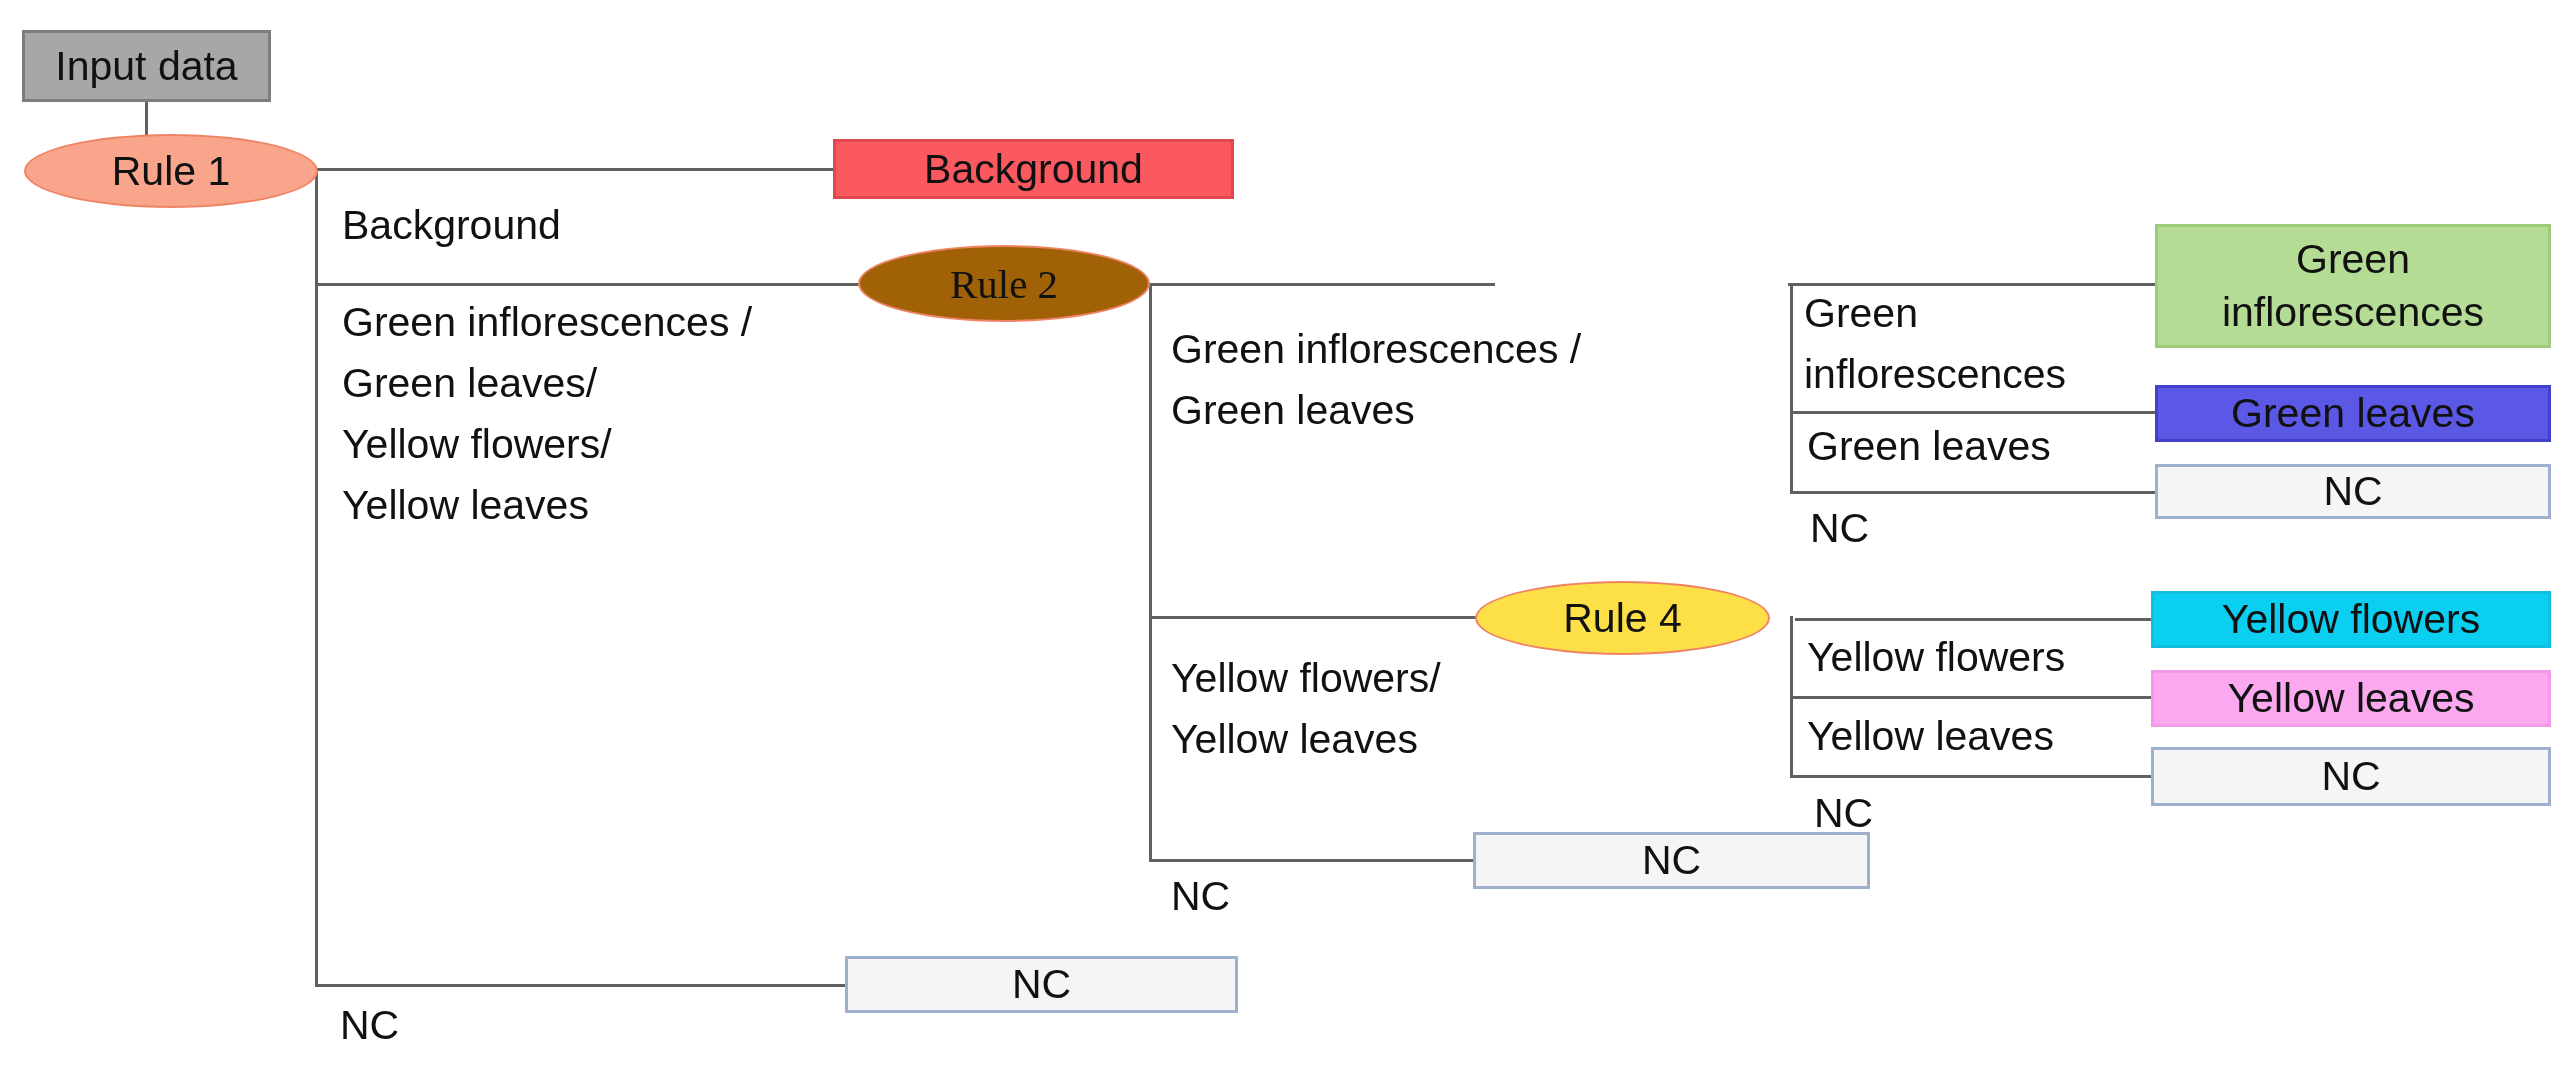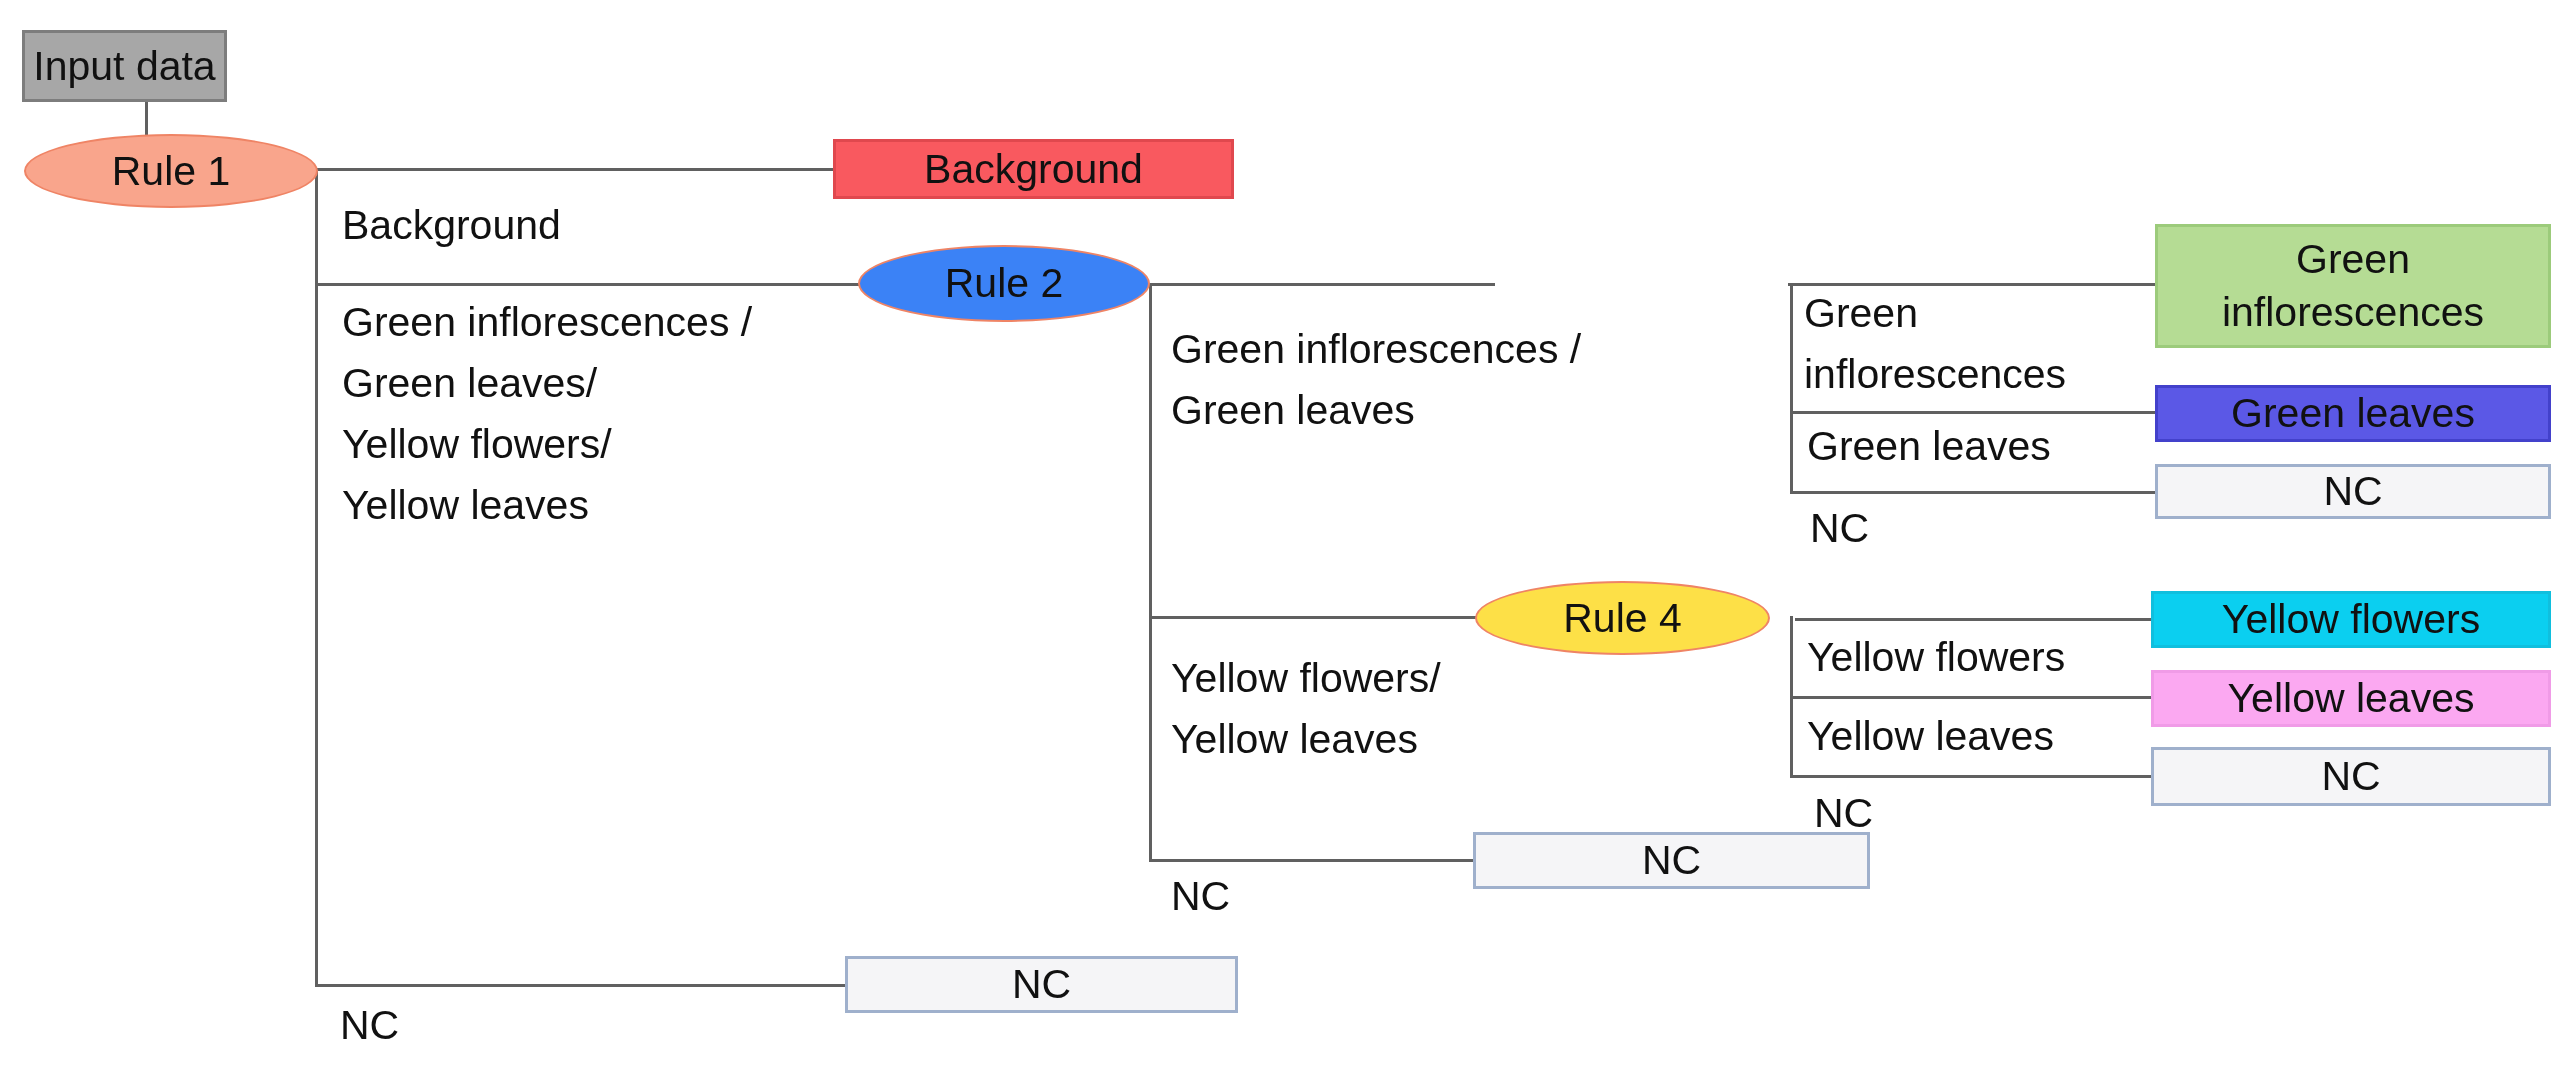--- a/index.html
+++ b/index.html
@@ -31,25 +31,25 @@
   <div class="line" style="left: 1149px; top: 859px; width: 326px; height: 3.1px; background: rgb(96, 96, 96);"></div>
   <div class="line" style="left: 1790px; top: 283px; width: 3.1px; height: 211px; background: rgb(96, 96, 96);"></div>
   <div class="line" style="left: 1788px; top: 283px; width: 369px; height: 3.1px; background: rgb(96, 96, 96);"></div>
   <div class="line" style="left: 1790px; top: 411px; width: 366px; height: 3.1px; background: rgb(96, 96, 96);"></div>
   <div class="line" style="left: 1790px; top: 491px; width: 366px; height: 3.1px; background: rgb(96, 96, 96);"></div>
   <div class="line" style="left: 1790px; top: 616px; width: 3.1px; height: 162px; background: rgb(96, 96, 96);"></div>
   <div class="line" style="left: 1795px; top: 618px; width: 358px; height: 3.1px; background: rgb(96, 96, 96);"></div>
   <div class="line" style="left: 1790px; top: 696px; width: 362px; height: 3.1px; background: rgb(96, 96, 96);"></div>
   <div class="line" style="left: 1790px; top: 775px; width: 362px; height: 3.1px; background: rgb(96, 96, 96);"></div>
 
-  <div class="node" style="left: 22px; top: 30px; width: 205px; height: 72px; background: rgb(167, 167, 167); border-color: rgb(125, 125, 125);">Input data</div>
+  <div class="node" style="left: 22px; top: 30px; width: 249px; height: 72px; background: rgb(167, 167, 167); border-color: rgb(125, 125, 125);">Input data</div>
 
   <div class="ellipse" style="left: 24px; top: 134px; width: 294px; height: 74px; background: rgb(249, 165, 140); border-color: rgb(239, 132, 101);">Rule 1</div>
 
-  <div class="ellipse" style="left: 858px; top: 245px; width: 292px; height: 77px; background: #3b82f6; border-color: rgb(239, 132, 101);">Rule 2</div>
+  <div class="ellipse" style="left: 858px; top: 245px; width: 292px; height: 77px; background: #a16207; border-color: rgb(239, 132, 101); font-family: Liberation Serif, serif;">Rule 2</div>
 
 
   <div class="ellipse" style="left: 1475px; top: 581px; width: 295px; height: 74px; background: #fde047; border-color: rgb(239, 132, 101);">Rule 4</div>
 
   <div class="node" style="left: 833px; top: 139px; width: 401px; height: 60px; background: rgb(249, 89, 95); border-color: rgb(224, 72, 78);">Background</div>
 
   <div class="node" style="left: 2155px; top: 224px; width: 396px; height: 124px; background: rgb(181, 220, 148); border-color: rgb(156, 203, 123);">Green
 inflorescences</div>
 
   <div class="node" style="left: 2155px; top: 385px; width: 396px; height: 57px; background: rgb(91, 88, 230); border-color: rgb(67, 65, 203);">Green leaves</div>

